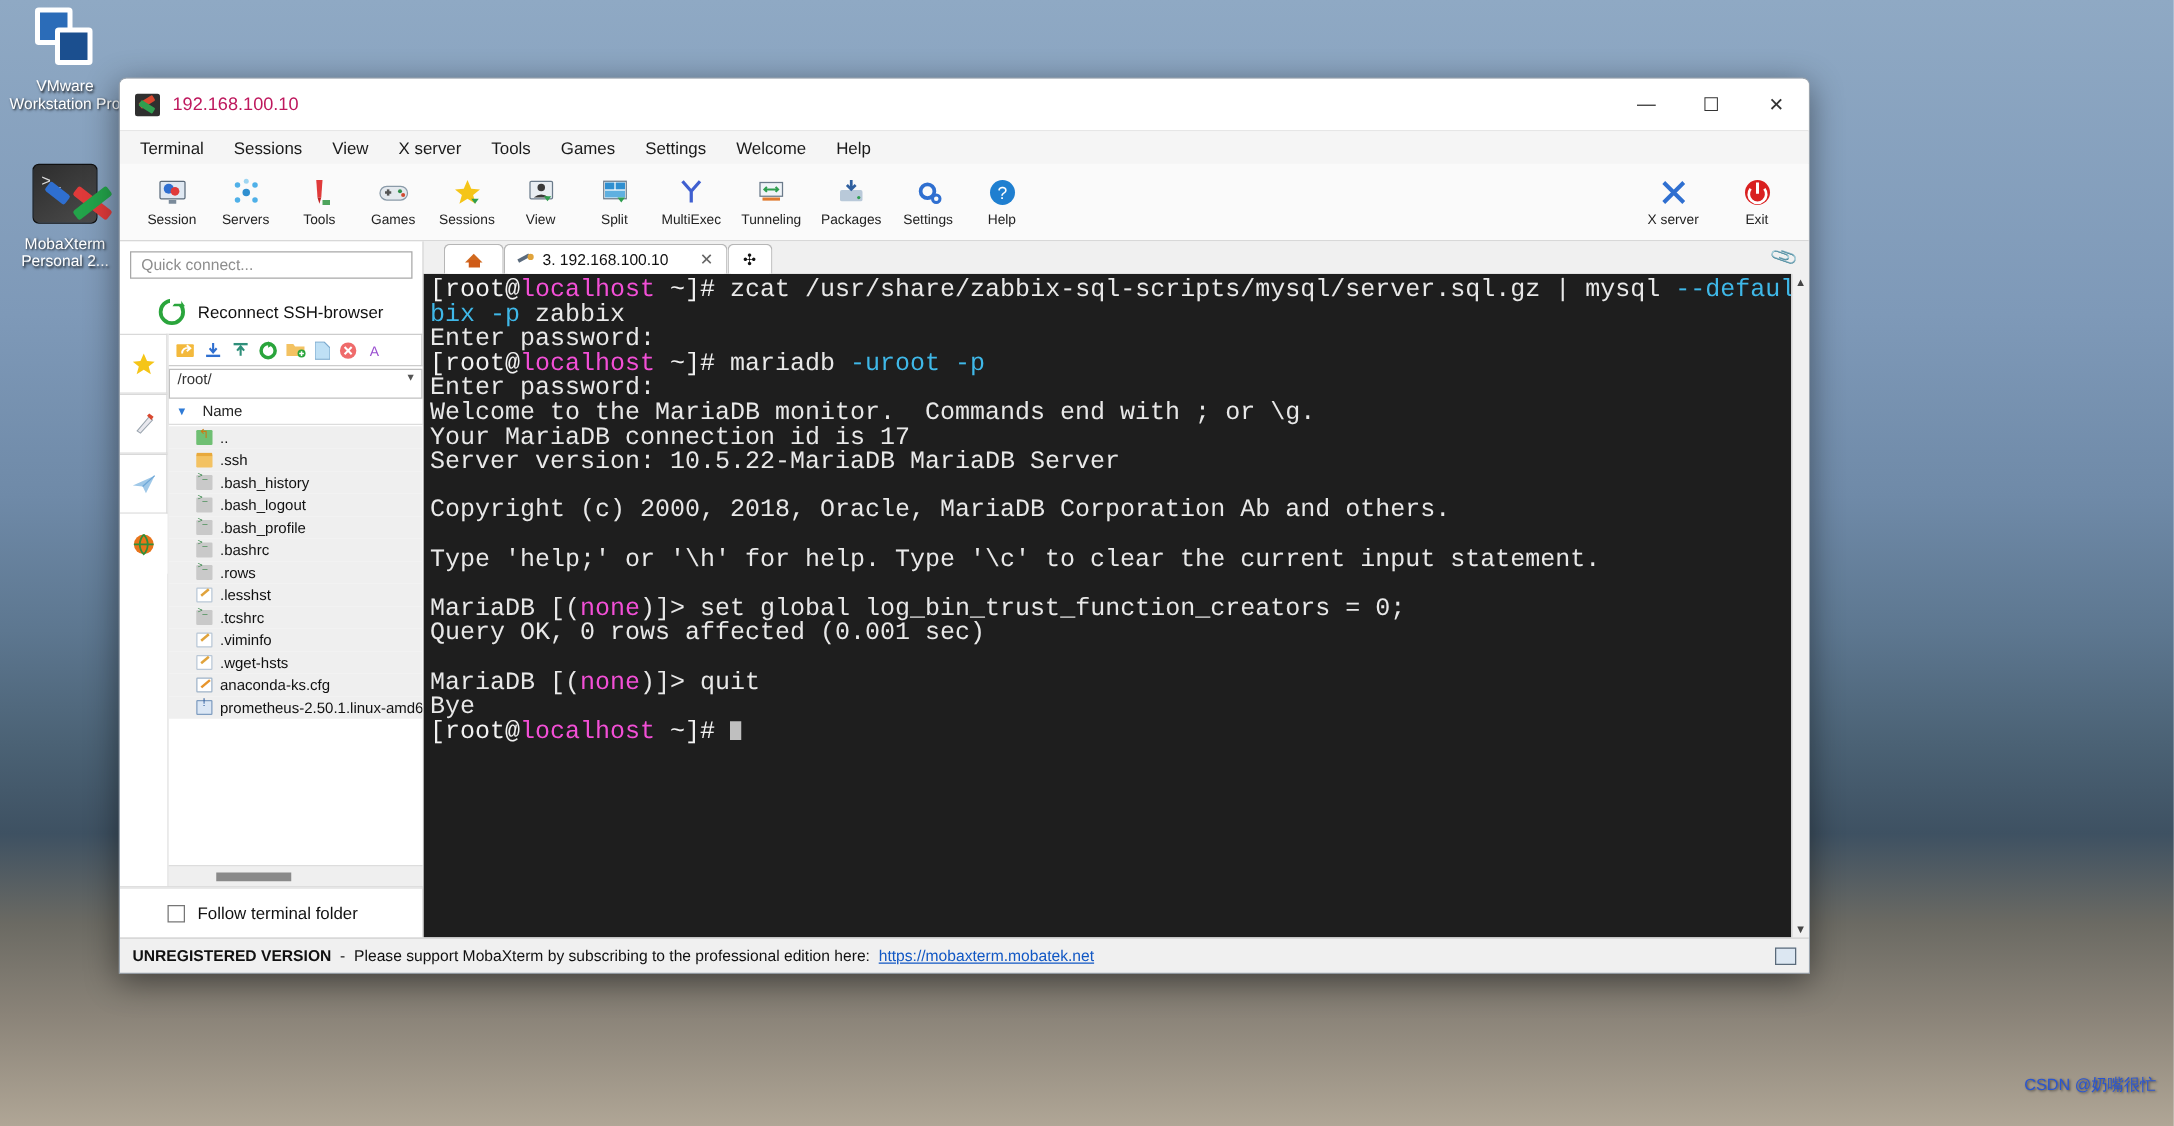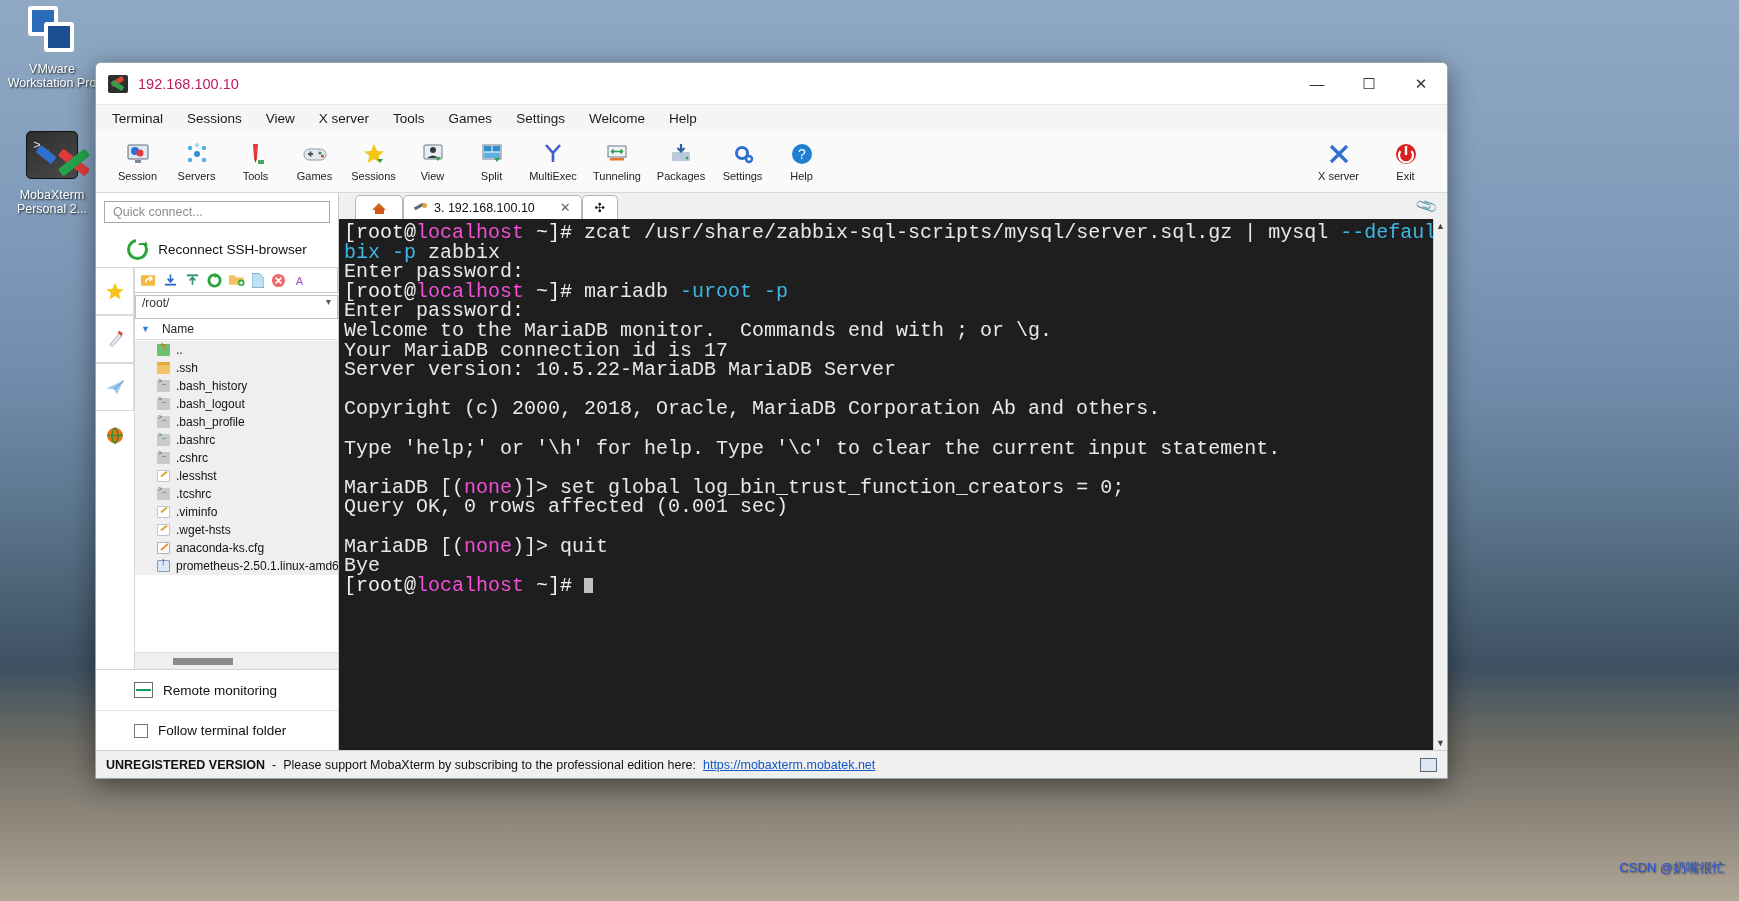--- a/index.html
+++ b/index.html
@@ -467,21 +467,21 @@
               <div class="frow sel">
                 <span class="fico sh"></span>
                 <span>.bash_profile</span>
               </div>
               <div class="frow sel">
                 <span class="fico sh"></span>
                 <span>.bashrc</span>
               </div>
               <div class="frow sel">
                 <span class="fico sh"></span>
-                <span>.cshrc</span>
+                <span>.rows</span>
               </div>
               <div class="frow sel">
                 <span class="fico txt"></span>
                 <span>.lesshst</span>
               </div>
               <div class="frow sel">
                 <span class="fico sh"></span>
                 <span>.tcshrc</span>
               </div>
               <div class="frow sel">
@@ -502,24 +502,20 @@
               </div>
             </div>
 
           <div class="fp-scroll">
             <div class="thumb"></div>
           </div>
         </div>
       </div>
 
       <div class="sb-footer">
-        <div class="remote-mon">
-          <div class="mon-ico"></div>
-          <span>Remote monitoring</span>
-        </div>
         <div class="follow">
           <div class="cbox"></div>
           <span>Follow terminal folder</span>
         </div>
       </div>
     </div>
 
     <div class="term-area">
       <div class="tabstrip">
         <div class="tab home">

